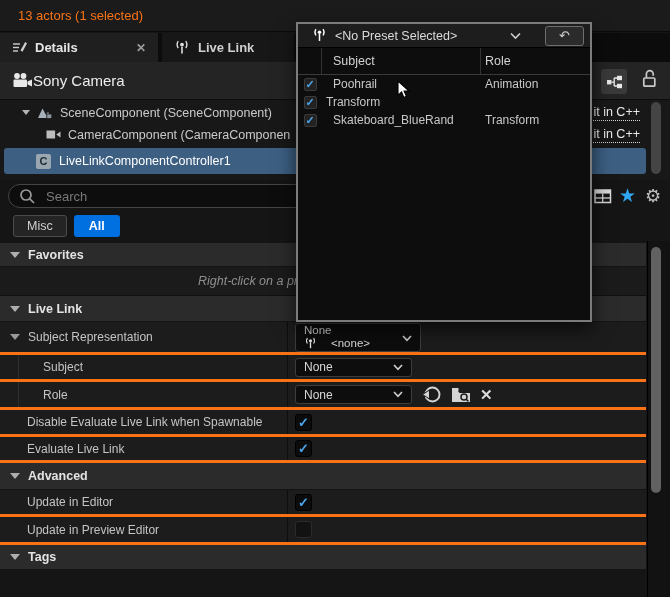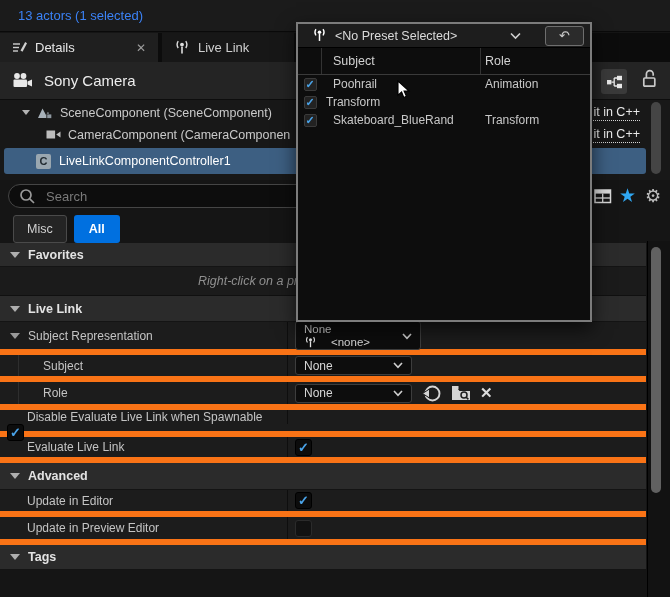--- a/index.html
+++ b/index.html
@@ -4,33 +4,33 @@
 <style>
   html,body{margin:0;padding:0;background:#000;}
   .app{position:relative;width:670px;height:597px;background:#151515;
        font-family:"Liberation Sans",sans-serif;font-size:12px;color:#c8c8c8;
        overflow:hidden;-webkit-font-smoothing:antialiased;}
   svg{display:block;}
 
   
   .topbar{position:absolute;left:0;top:0;width:670px;height:32px;background:#1b1b1b;
           border-bottom:1px solid #0a0a0a;display:flex;align-items:center;
-          padding-left:18px;box-sizing:border-box;font-size:13px;color:#3b82f6;}
+          padding-left:18px;box-sizing:border-box;font-size:13px;color:#f97316;}
 
   
   .tabbar{position:absolute;left:0;top:33px;width:670px;height:29px;background:#0c0c0c;display:flex;}
-  .tab{display:flex;align-items:center;gap:8px;padding:0 12px;font-size:13px;box-sizing:border-box;}
+  .tab{display:flex;align-items:center;gap:8px;padding:0 12px;font-size:13px;box-sizing:border-box;font-weight:bold;}
   .tab.details{width:158px;background:#1f1f1f;color:#e6e6e6;}
   .tab.livelink{margin-left:4px;width:132px;background:#171717;color:#cfcfcf;}
   .tab .close{margin-left:auto;color:#9c9c9c;font-size:12px;}
 
   
   .sonyrow{position:absolute;left:0;top:62px;width:670px;height:38px;background:#242424;
            border-bottom:1px solid #0d0d0d;display:flex;align-items:center;padding-left:13px;box-sizing:border-box;}
-  .sonyrow .title{font-size:15px;color:#ededed;margin-left:11px;}
+  .sonyrow .title{font-size:15px;color:#ededed;}
   .bp-btn{position:absolute;left:601px;top:69px;width:26px;height:25px;background:#3a3a3a;
           border-radius:3px;display:flex;align-items:center;justify-content:center;}
   .lockwrap{position:absolute;left:642px;top:69px;}
 
   
   .tree{position:absolute;left:0;top:100px;width:670px;height:80px;background:#181818;}
   .trow{position:relative;display:flex;align-items:center;font-size:12.5px;color:#cacaca;}
   .trow.r1{height:23px;margin-top:1px;padding-left:22px;}
   .trow.r2{height:21px;padding-left:46px;}
   .trow.r3{height:26px;margin:3px 4px 0 4px;width:642px;box-sizing:border-box;
@@ -48,34 +48,34 @@
   .search{position:absolute;left:8px;top:184px;width:578px;height:24px;background:#0d0d0d;
           border:1px solid #454545;border-radius:12px;display:flex;align-items:center;
           padding-left:10px;box-sizing:border-box;}
   .search input{flex:1;margin-left:8px;background:transparent;border:none;outline:none;
           color:#ddd;font:13px "Liberation Sans",sans-serif;}
   .search input::placeholder{color:#7a7a7a;}
   .icon-grid{position:absolute;left:594px;top:189px;}
   .icon-star{position:absolute;left:619px;top:183px;color:#2fa7f2;font-size:19px;line-height:26px;}
   .icon-gear{position:absolute;left:645px;top:183px;color:#bcbcbc;font-size:18px;line-height:26px;}
   .filters{position:absolute;left:13px;top:215px;display:flex;gap:7px;}
-  .fbtn{height:28px;border-radius:3px;display:flex;align-items:center;font-size:12.5px;box-sizing:border-box;}
+  .fbtn{height:22px;border-radius:3px;display:flex;align-items:center;font-size:12.5px;box-sizing:border-box;}
   .fbtn.misc{background:#242424;border:1px solid #4a4a4a;color:#d0d0d0;padding:0 13px;}
   .fbtn.all{background:#0070e0;color:#fff;padding:0 15px;font-weight:bold;}
 
   
   .props{position:absolute;left:0;top:243px;width:646px;}
   .shead{height:24px;background:#2b2b2b;border-bottom:1px solid #141414;display:flex;
          align-items:center;padding-left:10px;gap:8px;box-sizing:border-box;
          font-weight:bold;font-size:12.5px;color:#e3e3e3;}
   .scar{width:0;height:0;border-left:5px solid transparent;border-right:5px solid transparent;
         border-top:6px solid #aeaeae;}
   .hintrow{height:29px;background:#1b1b1b;border-bottom:1px solid #101010;position:relative;box-sizing:border-box;}
   .hint{position:absolute;left:198px;top:7px;font-style:italic;color:#8f8f8f;font-size:12.5px;}
-  .prow{display:flex;background:#1c1c1c;border-bottom:6px solid #f97316;box-sizing:border-box;}
+  .prow{display:flex;background:#1c1c1c;border-bottom:3px solid #f97316;box-sizing:border-box;}
   .plabel{width:288px;display:flex;align-items:center;gap:8px;padding-left:27px;box-sizing:border-box;
           color:#c4c4c4;border-right:1px solid #0e0e0e;position:relative;}
   .plabel.top{padding-left:10px;}
   .plabel.sub{padding-left:43px;}
   .plabel.sub::before{content:"";position:absolute;left:18px;top:0;bottom:0;width:1px;background:#2e2e2e;}
   .pval{flex:1;display:flex;align-items:center;padding-left:7px;gap:9px;}
 
   .combo{height:19px;width:117px;background:#0d0d0d;border:1px solid #3d3d3d;border-radius:3px;
          display:flex;align-items:center;justify-content:space-between;padding:0 8px;
          box-sizing:border-box;color:#d8d8d8;}
@@ -324,21 +324,21 @@
               <path d="M1,3.5 h5.5 l2,2.4 H19 V15 H1 z" fill="#d4d4d4"></path>
               <rect x="1" y="1" width="6.5" height="3" fill="#d4d4d4"></rect>
               <circle cx="13" cy="10" r="3" stroke="#1c1c1c" stroke-width="1.5" fill="none"></circle>
               <line x1="15.2" y1="12.2" x2="17.4" y2="14.4" stroke="#1c1c1c" stroke-width="1.5"></line>
             </svg>
         </span>
         <span class="xclear">✕</span>
       </div>
     </div>
 
-    <div class="prow" style="height:27px;flex-direction:column;">
+    <div class="prow" style="height:27px;">
       <div class="plabel">
         <span>Disable Evaluate Live Link when Spawnable</span>
       </div>
       <div class="pval">
         <span class="cb on"></span>
       </div>
     </div>
 
     <div class="prow" style="height:26px;">
       <div class="plabel">

